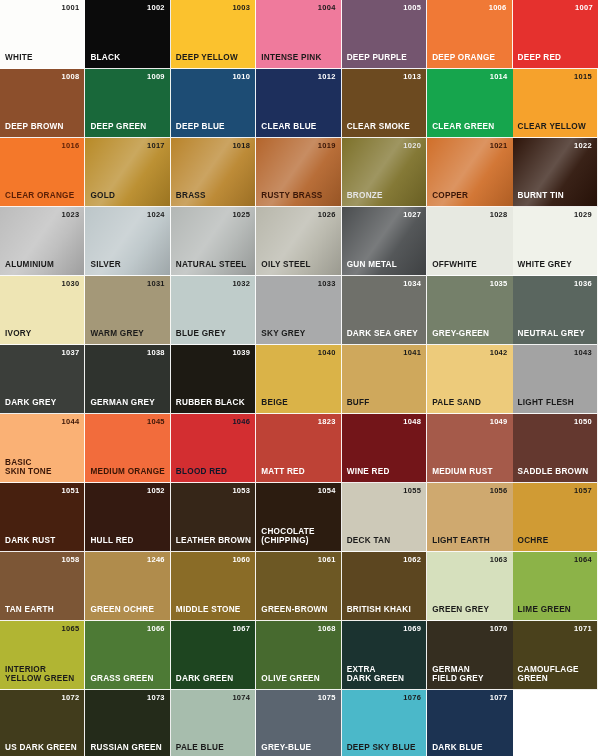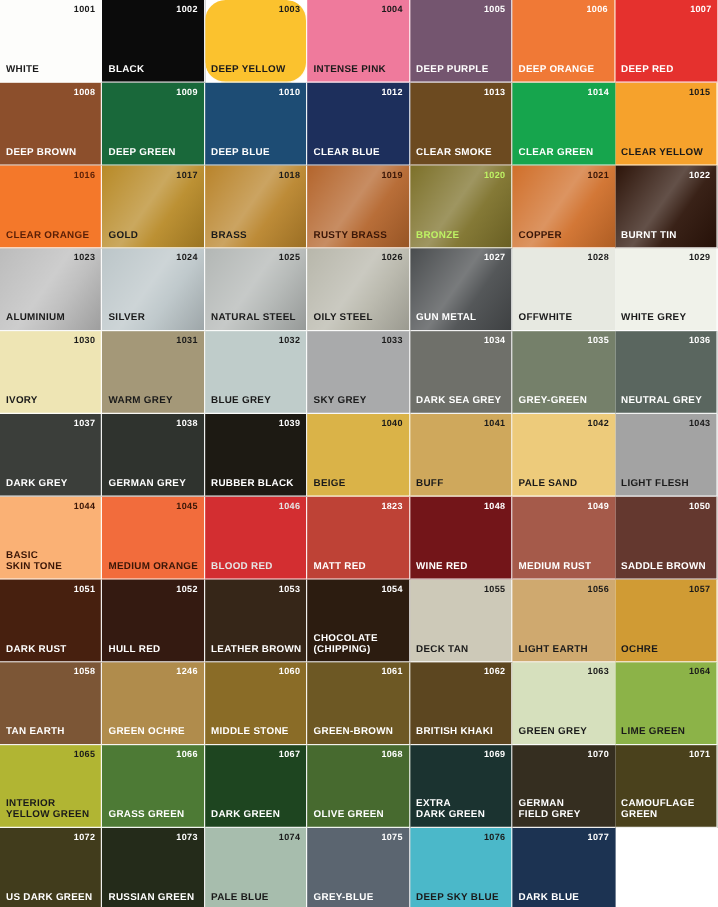--- a/index.html
+++ b/index.html
@@ -60,21 +60,21 @@
 
 <div id="chart">
     <div class="swatch" style="background: rgb(253, 253, 251); color: rgb(26, 26, 26);">
       <div class="swatch-code">1001</div>
       <div class="swatch-name">WHITE</div>
     </div>
     <div class="swatch" style="background: rgb(11, 11, 11); color: rgb(255, 255, 255);">
       <div class="swatch-code">1002</div>
       <div class="swatch-name">BLACK</div>
     </div>
-    <div class="swatch" style="background: rgb(251, 194, 46); color: rgb(26, 26, 26); border-radius: 17px;">
+    <div class="swatch" style="background: rgb(251, 194, 46); color: rgb(26, 26, 26);">
       <div class="swatch-code">1003</div>
       <div class="swatch-name">DEEP YELLOW</div>
     </div>
     <div class="swatch" style="background: rgb(239, 122, 156); color: rgb(26, 26, 26);">
       <div class="swatch-code">1004</div>
       <div class="swatch-name">INTENSE PINK</div>
     </div>
     <div class="swatch" style="background: rgb(116, 85, 111); color: rgb(255, 255, 255);">
       <div class="swatch-code">1005</div>
       <div class="swatch-name">DEEP PURPLE</div>
@@ -127,21 +127,21 @@
     <div class="swatch" style="background: rgb(185, 132, 43); color: rgb(26, 26, 26);">
       <div class="sheen" style="background: linear-gradient(125deg, rgba(255, 255, 255, 0) 0%, rgba(255, 255, 255, 0.17) 30%, rgba(255, 255, 255, 0.26) 46%, rgba(255, 255, 255, 0.06) 64%, rgba(0, 0, 0, 0.16) 100%);"></div>
       <div class="swatch-code">1018</div>
       <div class="swatch-name">BRASS</div>
     </div>
     <div class="swatch" style="background: rgb(180, 101, 44); color: rgb(58, 22, 7);">
       <div class="sheen" style="background: linear-gradient(125deg, rgba(255, 255, 255, 0) 0%, rgba(255, 255, 255, 0.17) 30%, rgba(255, 255, 255, 0.26) 46%, rgba(255, 255, 255, 0.06) 64%, rgba(0, 0, 0, 0.16) 100%);"></div>
       <div class="swatch-code">1019</div>
       <div class="swatch-name">RUSTY BRASS</div>
     </div>
-    <div class="swatch" style="background: rgb(125, 113, 42); color: #bef264;">
+    <div class="swatch" style="background: rgb(125, 113, 42); color: #e5e5e5;">
       <div class="sheen" style="background: linear-gradient(125deg, rgba(255, 255, 255, 0) 0%, rgba(255, 255, 255, 0.17) 30%, rgba(255, 255, 255, 0.26) 46%, rgba(255, 255, 255, 0.06) 64%, rgba(0, 0, 0, 0.16) 100%);"></div>
       <div class="swatch-code">1020</div>
       <div class="swatch-name">BRONZE</div>
     </div>
     <div class="swatch last-col" style="background: rgb(208, 111, 42); color: rgb(58, 22, 7);">
       <div class="sheen" style="background: linear-gradient(125deg, rgba(255, 255, 255, 0) 0%, rgba(255, 255, 255, 0.17) 30%, rgba(255, 255, 255, 0.26) 46%, rgba(255, 255, 255, 0.06) 64%, rgba(0, 0, 0, 0.16) 100%);"></div>
       <div class="swatch-code">1021</div>
       <div class="swatch-name">COPPER</div>
     </div>
     <div class="swatch" style="background: rgb(45, 20, 9); color: rgb(255, 255, 255);">
@@ -240,21 +240,21 @@
     </div>
     <div class="swatch" style="background: rgb(250, 177, 117); color: rgb(58, 22, 7);">
       <div class="swatch-code">1044</div>
       <div class="swatch-name">BASIC
 SKIN TONE</div>
     </div>
     <div class="swatch" style="background: rgb(242, 108, 60); color: rgb(58, 22, 7);">
       <div class="swatch-code">1045</div>
       <div class="swatch-name">MEDIUM ORANGE</div>
     </div>
-    <div class="swatch" style="background: rgb(211, 46, 49); color: #e5e5e5;">
+    <div class="swatch" style="background: rgb(211, 46, 49); color: #0f172a;">
       <div class="swatch-code">1046</div>
       <div class="swatch-name">BLOOD RED</div>
     </div>
     <div class="swatch" style="background: rgb(190, 66, 54); color: rgb(255, 255, 255);">
       <div class="swatch-code">1823</div>
       <div class="swatch-name">MATT RED</div>
     </div>
     <div class="swatch" style="background: rgb(115, 21, 25); color: rgb(255, 255, 255);">
       <div class="swatch-code">1048</div>
       <div class="swatch-name">WINE RED</div>

